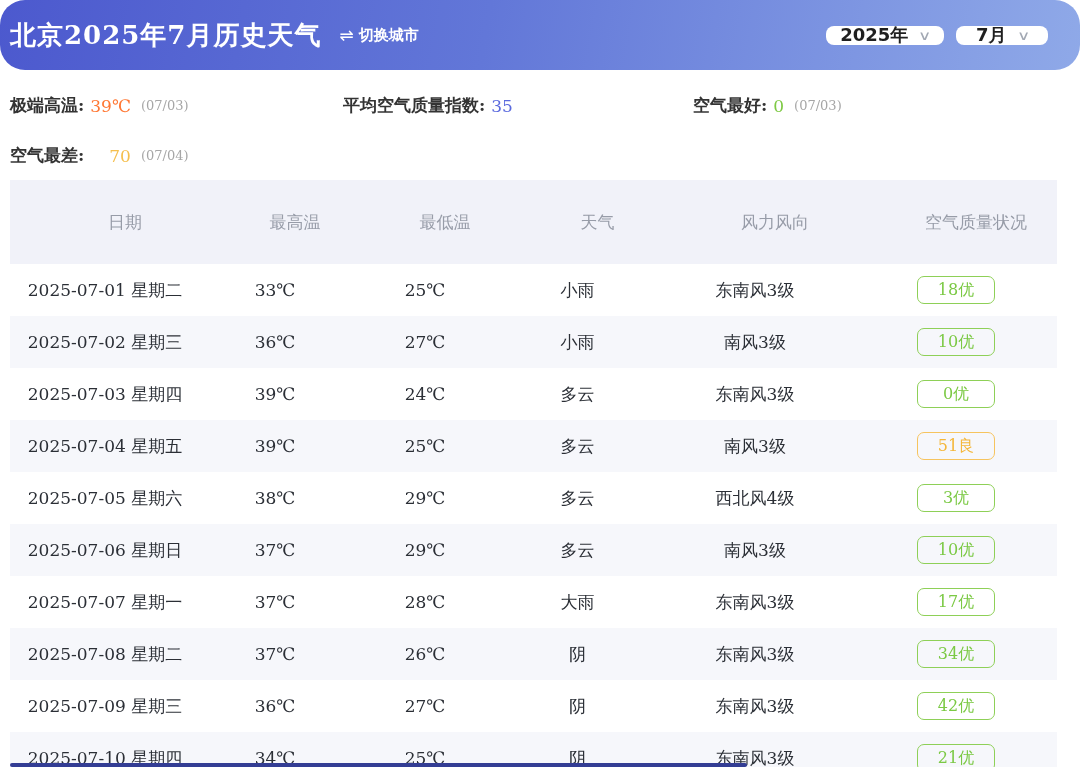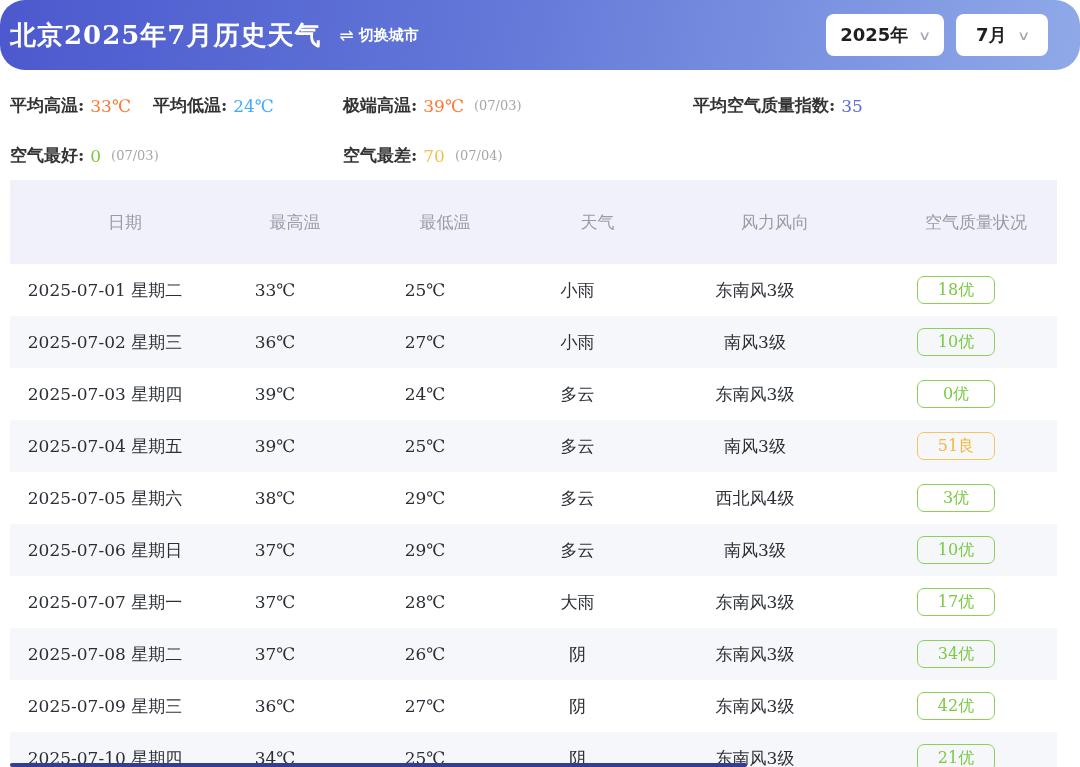--- a/index.html
+++ b/index.html
@@ -12,41 +12,41 @@
     background: linear-gradient(100deg, #4c59ce 0%, #6277d8 45%, #8fa9e8 100%);
     display: flex; align-items: center; padding: 0 32px 0 10px; border-radius: 25px;
   }
   .banner-title { color: #ffffff; font-size: 26px; font-weight: 700; letter-spacing: 1px; }
   .switch-city { display: flex; align-items: center; margin-left: 18px; color: #ffffff; cursor: pointer; }
   .switch-icon { font-size: 17px; margin-right: 5px; font-family: "DejaVu Sans", sans-serif; }
   .switch-label { font-size: 15px; font-weight: 700; }
   .banner-spacer { flex: 1; }
   .selects { display: flex; gap: 12px; }
   .select-box {
-    background: #ffffff; border-radius: 8px; height: 42px;
+    background: #ffffff; border-radius: 8px; height: 19px;
     display: flex; align-items: center; justify-content: center;
     font-family: "DejaVu Sans", "Liberation Sans", sans-serif;
     font-size: 18px; color: #1f1f1f; font-weight: 600; cursor: pointer;
     padding: 0 14px; gap: 12px;
   }
   .select-year { width: 118px; }
   .select-month { width: 92px; }
   .chevron { color: #a2a8b3; font-size: 13px; transform: scaleX(1.4); font-weight: 400; }
 
   
   .stats { padding: 24px 0 13px 10px; display: grid; grid-template-columns: 333px 350px 1fr; row-gap: 27px; }
   .stat-line { display: flex; align-items: center; gap: 6px; font-size: 17px; white-space: nowrap; }
   .stat-pair { display: flex; gap: 22px; }
   .stat-label { color: #333333; font-weight: 700; }
   .stat-date { color: #a6a6a6; font-size: 13px; margin-left: 4px; }
   .v-high { color: #ff7733; }
   .v-low { color: #3fa8ff; }
   .v-aqi { color: #5b6ade; }
   .v-best { color: #7ec944; }
-  .v-worst { color: #f5bf4e; }
+  .v-worst { color: #f5bf4e; margin-left: 19px; }
 
   
   .table-wrap { margin: 0 23px 0 10px; }
   table { width: 100%; border-collapse: collapse; table-layout: fixed; }
   col.c-date { width: 190px; } col.c-high { width: 150px; } col.c-low { width: 150px; }
   col.c-weather { width: 155px; } col.c-wind { width: 200px; } col.c-aqi { width: 202px; }
   thead th {
     background: #f1f2f9; height: 84px; font-size: 17px; font-weight: 400;
     color: #979ca8; text-align: center; padding-left: 40px;
   }
@@ -81,30 +81,20 @@
       <span class="chevron">∨</span>
     </div>
     <div class="select-box select-month">
       <span>7月</span>
       <span class="chevron">∨</span>
     </div>
   </div>
 </div>
 
 <div class="stats">
-  <div class="stat-pair">
-    <div class="stat-line">
-      <span class="stat-label">平均高温:</span>
-      <span class="v-high">33℃</span>
-    </div>
-    <div class="stat-line">
-      <span class="stat-label">平均低温:</span>
-      <span class="v-low">24℃</span>
-    </div>
-  </div>
   <div class="stat-line">
     <span class="stat-label">极端高温:</span>
     <span class="v-high">39℃</span>
     <span class="stat-date">(07/03)</span>
   </div>
   <div class="stat-line">
     <span class="stat-label">平均空气质量指数:</span>
     <span class="v-aqi">35</span>
   </div>
   <div class="stat-line">

